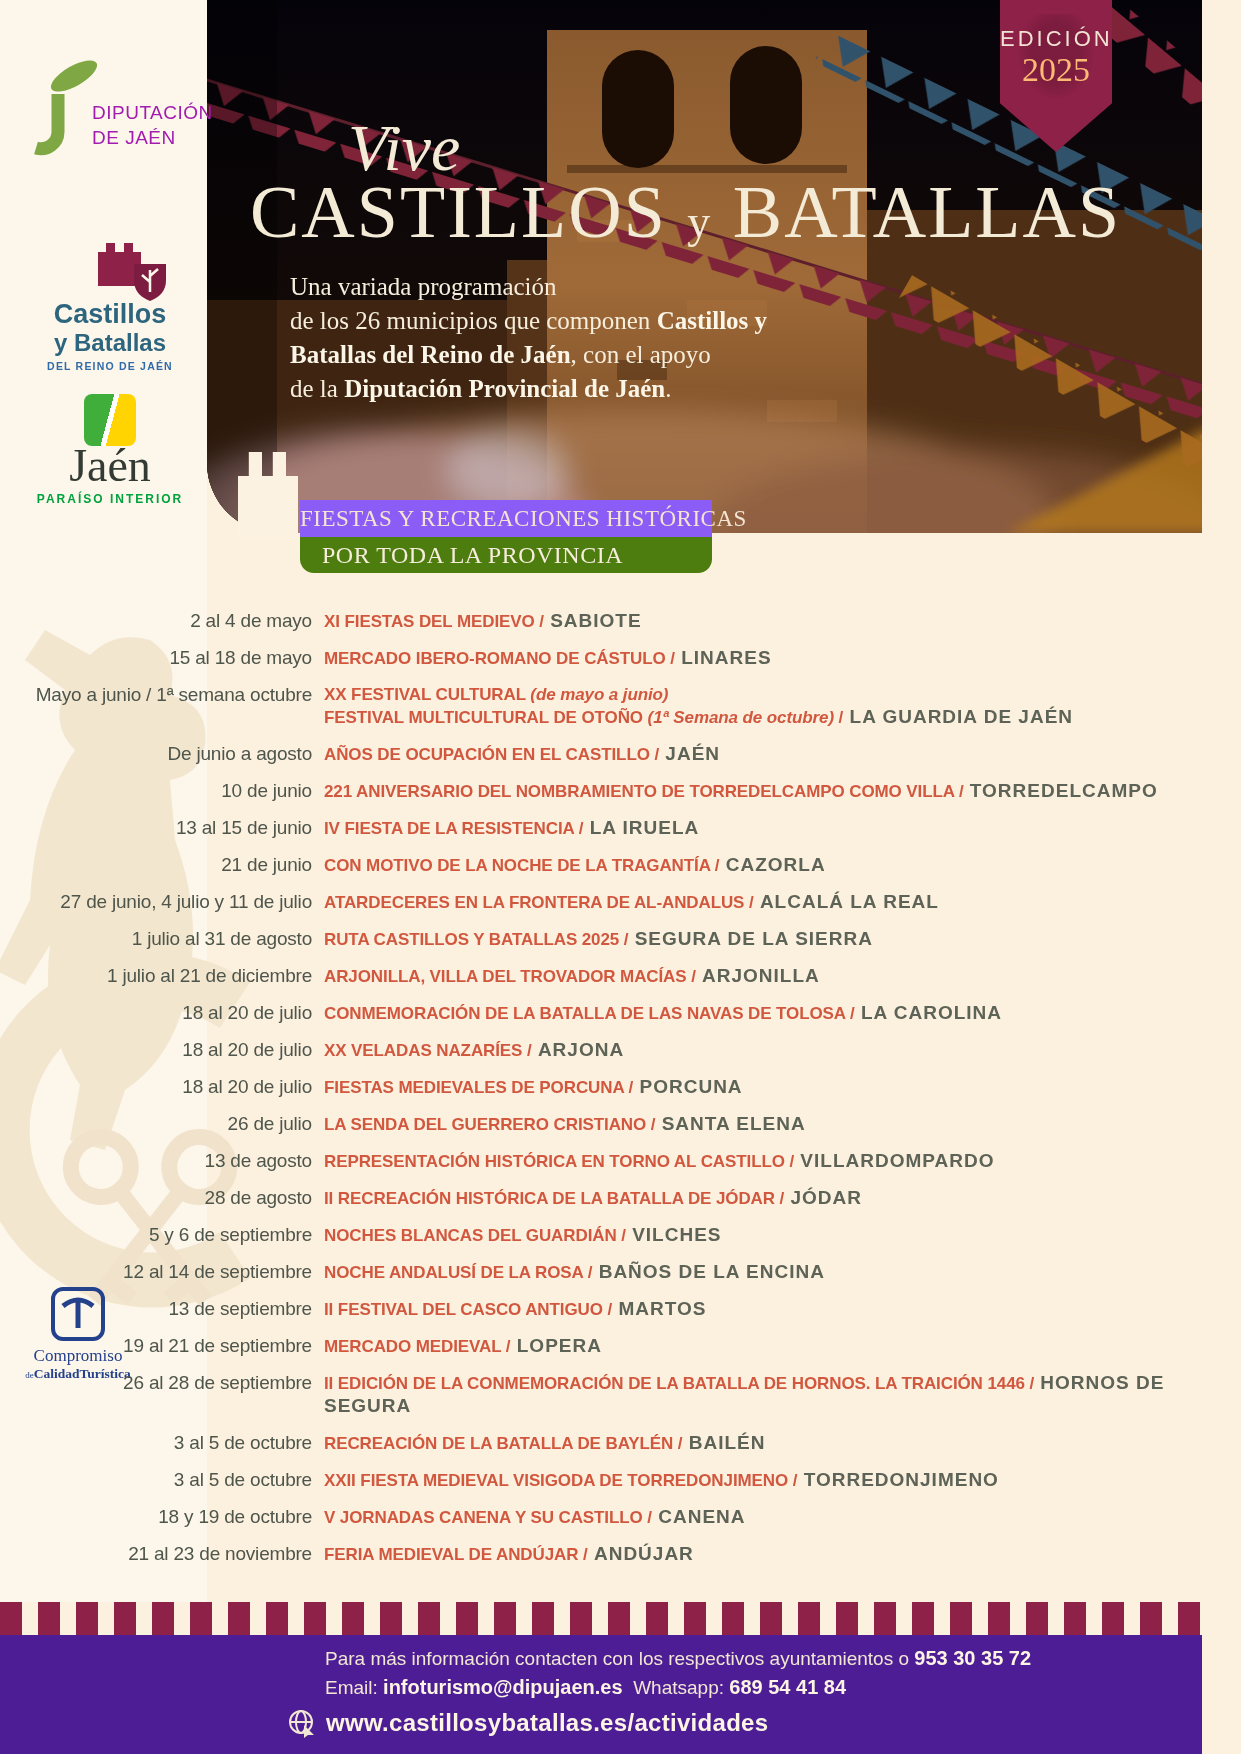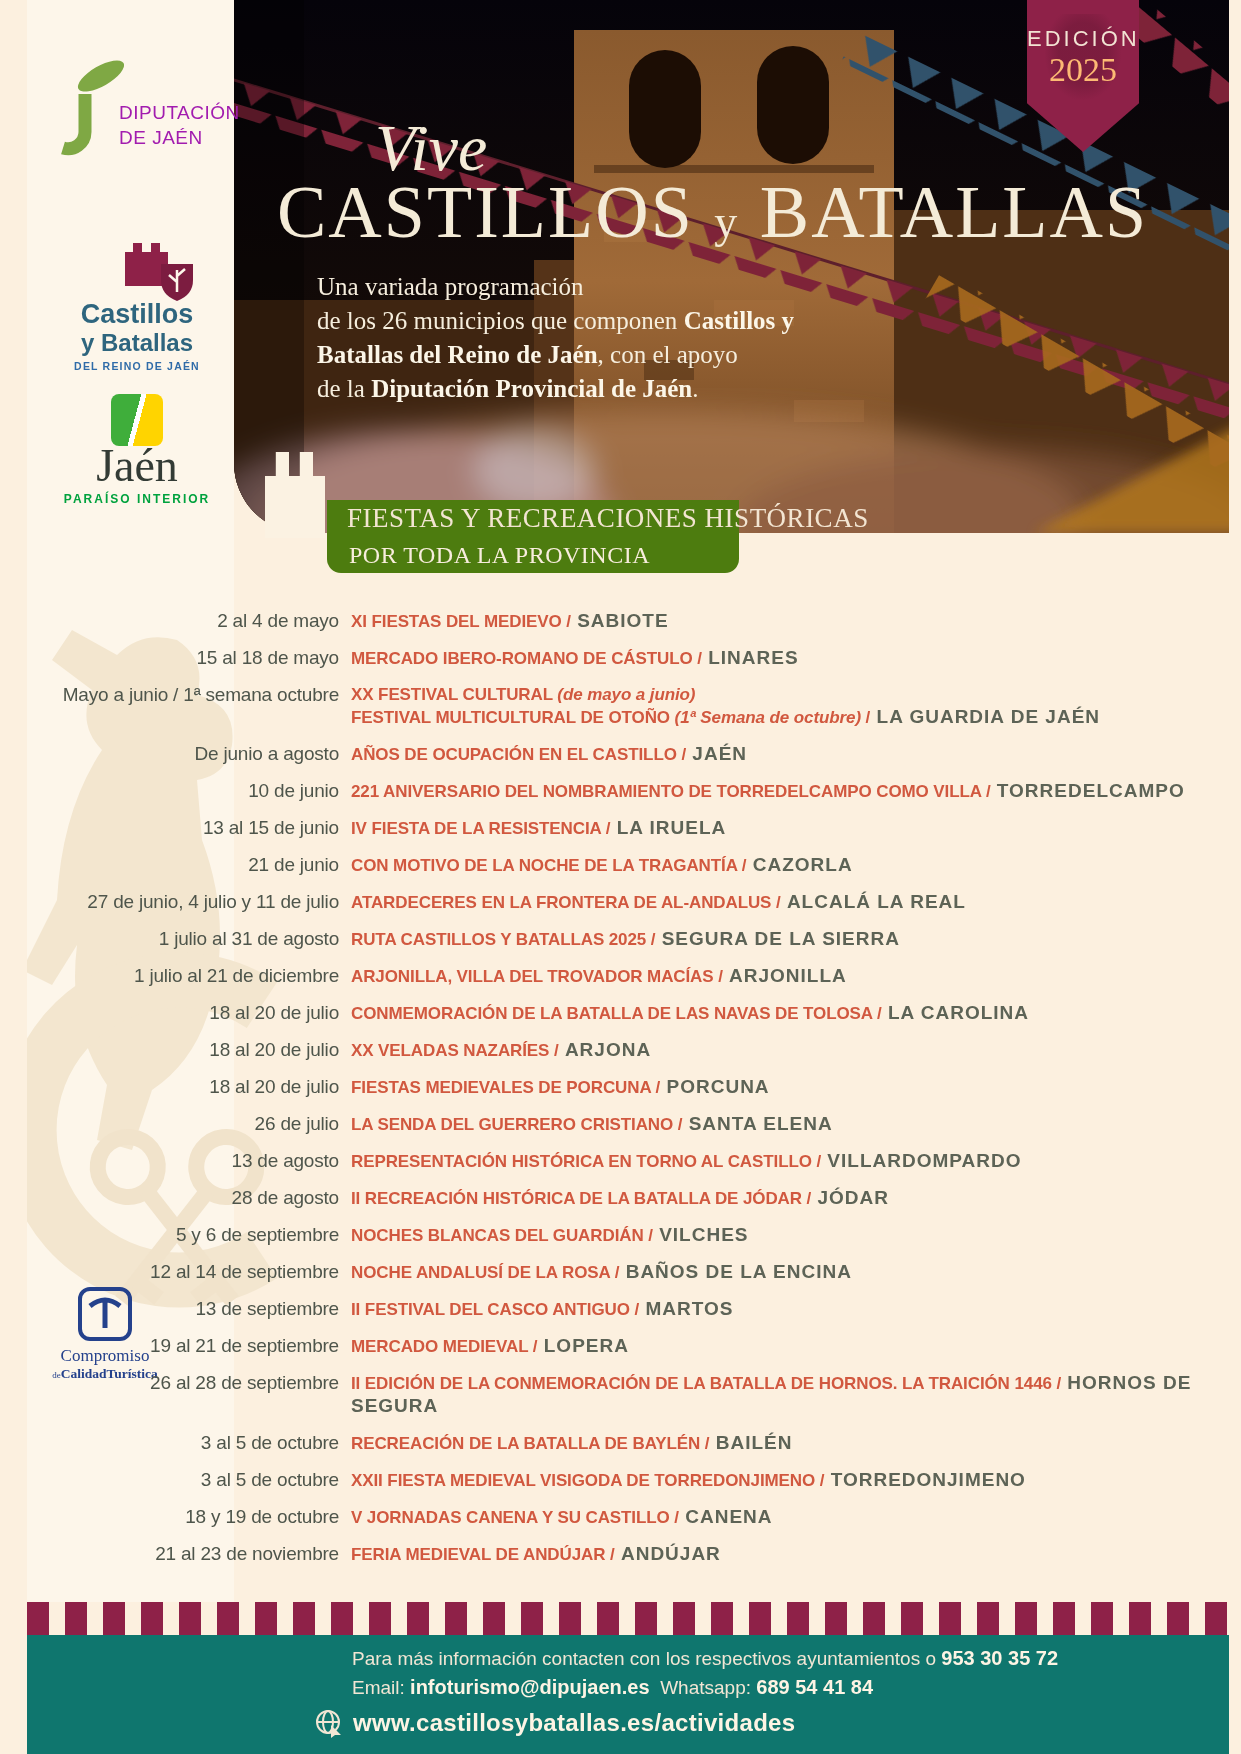--- a/index.html
+++ b/index.html
@@ -1,17 +1,17 @@
 <!DOCTYPE html>
 <html><head>
 <meta charset="utf-8">
 <style>
   html,body{margin:0;padding:0;background:#fcf0df;}
   .page{position:relative;width:1202px;height:1754px;background:#fcf0df;overflow:hidden;
-        font-family:"Liberation Sans",sans-serif;margin-left:27px;}
+        font-family:"Liberation Sans",sans-serif;}
   .sidebar-bg{position:absolute;left:0;top:0;width:207px;height:1602px;background:#fdf6ea;z-index:0;}
   .decor{position:absolute;left:0;top:0;z-index:1;}
   
   .hero{position:absolute;left:207px;top:0;width:1034px;height:533px;border-bottom-left-radius:70px;
         overflow:hidden;background:#120b05;z-index:2;}
   .hero svg.photo{position:absolute;left:0;top:0;width:100%;height:100%;}
   .badge{position:absolute;left:1000px;top:0;width:112px;height:152px;background:#8e2148;
          clip-path:polygon(0 0,100% 0,100% 68%,50% 100%,0 68%);z-index:5;text-align:center;color:#f2e3d3;}
   .badge::before{content:"";position:absolute;left:18px;top:14px;width:76px;height:86px;
          background:radial-gradient(ellipse at 50% 45%,#771b3c 0%,#771b3c 45%,transparent 72%);opacity:.8;}
@@ -20,22 +20,22 @@
   .v-title{position:absolute;left:348px;top:110px;font-family:"Liberation Serif",serif;font-style:italic;
            font-size:66px;color:#f4ebd7;z-index:4;}
   .main-title{position:absolute;left:250px;top:170px;font-family:"Liberation Serif",serif;font-size:74px;
            letter-spacing:2px;color:#f4ebd7;white-space:nowrap;z-index:4;}
   .main-title .y{font-size:46px;}
   .hero-para{position:absolute;left:290px;top:270px;font-family:"Liberation Serif",serif;font-size:25px;
            line-height:34px;color:#f6eedd;z-index:4;}
   .hero-para b{color:#fcf6e8;}
   .crenel{position:absolute;left:238px;top:452px;width:60px;height:86px;background:#fbf2e2;z-index:5;
       clip-path:polygon(0 28%,18% 28%,18% 0,40% 0,40% 28%,58% 28%,58% 0,80% 0,80% 28%,100% 28%,100% 100%,0 100%);}
-  .band1{position:absolute;left:300px;top:500px;width:412px;height:37px;background:#4d7c0f;z-index:4;
-      box-sizing:border-box;padding-left:20px;font-family:"Liberation Serif",serif;font-size:27px;
+  .band1{position:absolute;left:300px;top:500px;width:412px;height:37px;background:#8b5cf6;z-index:4;
+      box-sizing:border-box;font-family:"Liberation Serif",serif;font-size:23px;
       line-height:37px;letter-spacing:.5px;color:#f3e5d2;white-space:nowrap;}
   .band2{position:absolute;left:300px;top:537px;width:412px;height:36px;background:#4d7c0f;z-index:4;
       box-sizing:border-box;padding-left:22px;border-radius:0 0 14px 14px;font-family:"Liberation Serif",serif;
       font-size:24px;line-height:36px;letter-spacing:.5px;color:#f8eddd;white-space:nowrap;}
   
   .logo{position:absolute;z-index:3;}
   .dipu-text{left:92px;top:100px;font-size:19px;letter-spacing:.5px;color:#a21caf;line-height:25px;}
   .cyb-text{left:30px;top:300px;width:160px;text-align:center;color:#2e657e;font-weight:700;}
   .cyb-text .l1{font-size:27px;line-height:29px;}
   .cyb-text .l2{font-size:24px;line-height:27px;}
@@ -50,21 +50,21 @@
   
   .events{position:absolute;left:0;top:610px;width:1241px;z-index:3;}
   .row{display:flex;margin-bottom:14px;}
   .date{width:312px;text-align:right;flex:none;font-size:19px;color:#4e554b;line-height:22px;letter-spacing:-.2px;}
   .body{padding-left:12px;line-height:22px;}
   .ev{color:#d1583f;font-weight:700;font-size:17px;letter-spacing:-.1px;}
   .loc{color:#5d6356;font-weight:700;font-size:19px;letter-spacing:1px;}
   
   .footer{position:absolute;left:0;bottom:0;width:1241px;height:152px;z-index:6;}
   .teeth{height:33px;background:repeating-linear-gradient(90deg,#8e2148 0 22px,transparent 22px 38px);}
-  .fbody{height:119px;background:#0f766e;position:relative;color:#f2e6d4;}
+  .fbody{height:119px;background:#4c1d95;position:relative;color:#f2e6d4;}
   .fline1{position:absolute;left:325px;top:12px;font-size:19px;}
   .fline1 b,.fline2 b{font-size:20px;color:#fdf4e4;}
   .fline2{position:absolute;left:325px;top:41px;font-size:19px;}
   .fline3{position:absolute;left:326px;top:74px;font-size:24px;font-weight:700;color:#fdf4e4;letter-spacing:.3px;}
   .globe{position:absolute;left:287px;top:73px;width:30px;height:30px;}
 </style>
 </head>
 <body>
 
 <div class="page">

